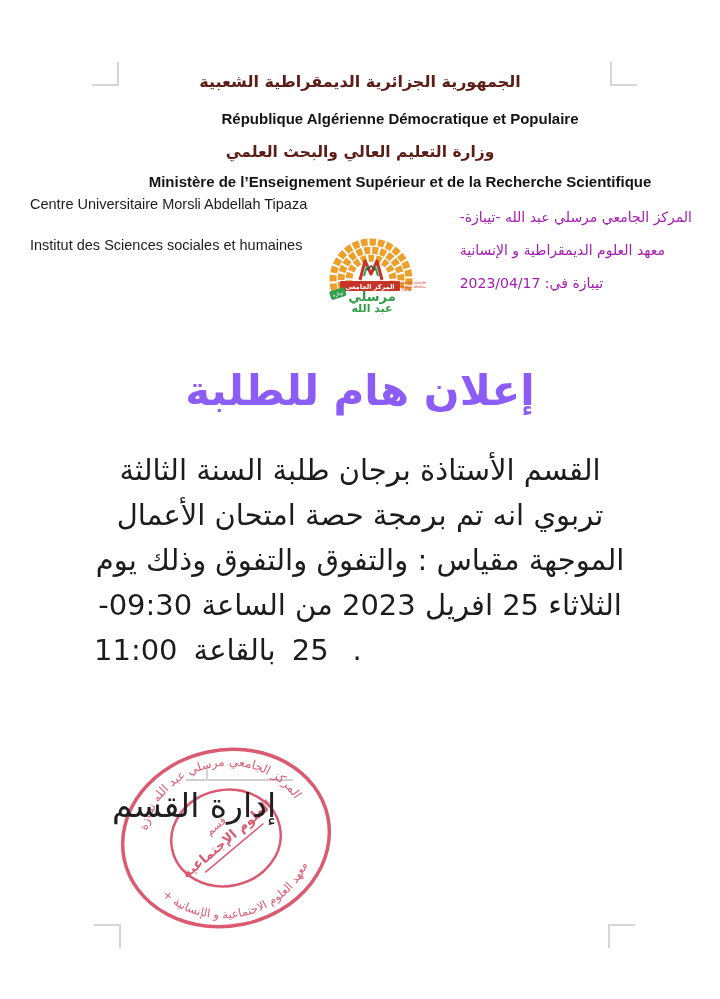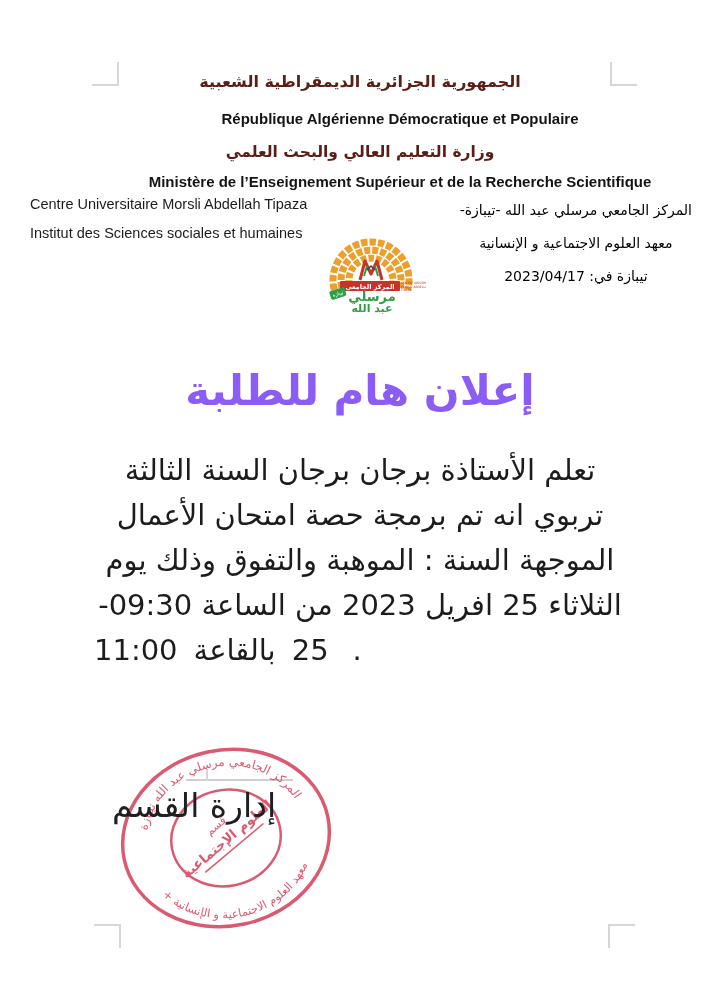--- a/index.html
+++ b/index.html
@@ -18,24 +18,24 @@
   .h-ar{color:#5c1d16;font-weight:bold;direction:rtl;}
   .h-fr{color:#141414;font-weight:bold;font-family:"Liberation Sans",sans-serif;margin-left:40px;}
   #h-ar1{top:72px;font-size:16px;}
   #h-fr1{top:110px;font-size:15px;}
   #h-ar2{top:143px;font-size:15.5px;}
   #h-fr2{top:173px;font-size:15px;}
 
   #inst-left{position:absolute;left:30px;top:190px;font-size:14.5px;color:#1c1c1c;
     font-family:"Liberation Sans",sans-serif;line-height:29px;}
   #inst-left div{margin-bottom:0;}
-  #inst-left div + div{margin-top:0;}
+  #inst-left div + div{margin-top:12px;}
 
-  #inst-right{position:absolute;right:28px;top:194px;direction:rtl;text-align:center;
-    font-size:14px;color:#000000;line-height:33px;}
+  #inst-right{position:absolute;right:28px;top:201px;direction:rtl;text-align:left;
+    font-size:14px;color:#a21caf;line-height:33px;}
 
   #logo{position:absolute;left:314px;top:224px;}
 
   #title{position:absolute;top:366px;width:100%;text-align:center;direction:rtl;
     color:#8b5cf6;font-size:42px;font-weight:bold;}
 
   #body-text{position:absolute;left:60px;right:60px;top:448px;direction:rtl;
     font-size:29px;color:#1c1c1c;line-height:45px;}
   .bline{text-align:center;white-space:nowrap;}
   #bline5{direction:ltr;display:flex;align-items:baseline;padding-left:34px;text-align:right;}
@@ -86,30 +86,30 @@
     <text x="58" y="77" font-size="13" fill="#2f9e49" text-anchor="middle" font-weight="bold" direction="rtl">مرسلي</text>
     <text x="58" y="88" font-size="11" fill="#2f9e49" text-anchor="middle" font-weight="bold" direction="rtl">عبد الله</text>
     <g transform="rotate(-18 24 70)">
       <rect x="16" y="65" width="16" height="9" rx="2" fill="#2f9e49"></rect>
       <text x="24" y="71.5" font-size="5" fill="#ffffff" text-anchor="middle" direction="rtl">تيبازة</text>
     </g>
   </svg>
 
   <div id="inst-right">
     <div>المركز الجامعي مرسلي عبد الله  -تيبازة-</div>
-    <div>معهد العلوم الاجتماعية و الإنسانية</div>
+    <div>معهد العلوم الديمقراطية و الإنسانية</div>
     <div>تيبازة  في: 2023/04/17</div>
   </div>
 
   <div id="title">إعلان هام للطلبة</div>
 
   <div id="body-text">
-    <div class="bline">تعلم الأستاذة برجان  برجان السنة الثالثة</div>
+    <div class="bline">القسم الأستاذة برجان  طلبة السنة الثالثة</div>
     <div class="bline">تربوي  انه تم برمجة حصة امتحان الأعمال</div>
-    <div class="bline">الموجهة السنة : الموهبة والتفوق  وذلك يوم</div>
+    <div class="bline">الموجهة مقياس : والتفوق والتفوق  وذلك يوم</div>
     <div class="bline">الثلاثاء 25 افريل 2023 من الساعة 09:30-</div>
     <div id="bline5">
       <span class="tok">11:00</span>
       <span class="tok room">بالقاعة</span>
       <span class="tok">25</span>
       <span class="tok dot">.</span>
     </div>
   </div>
 
   <div id="sig-line"></div>

